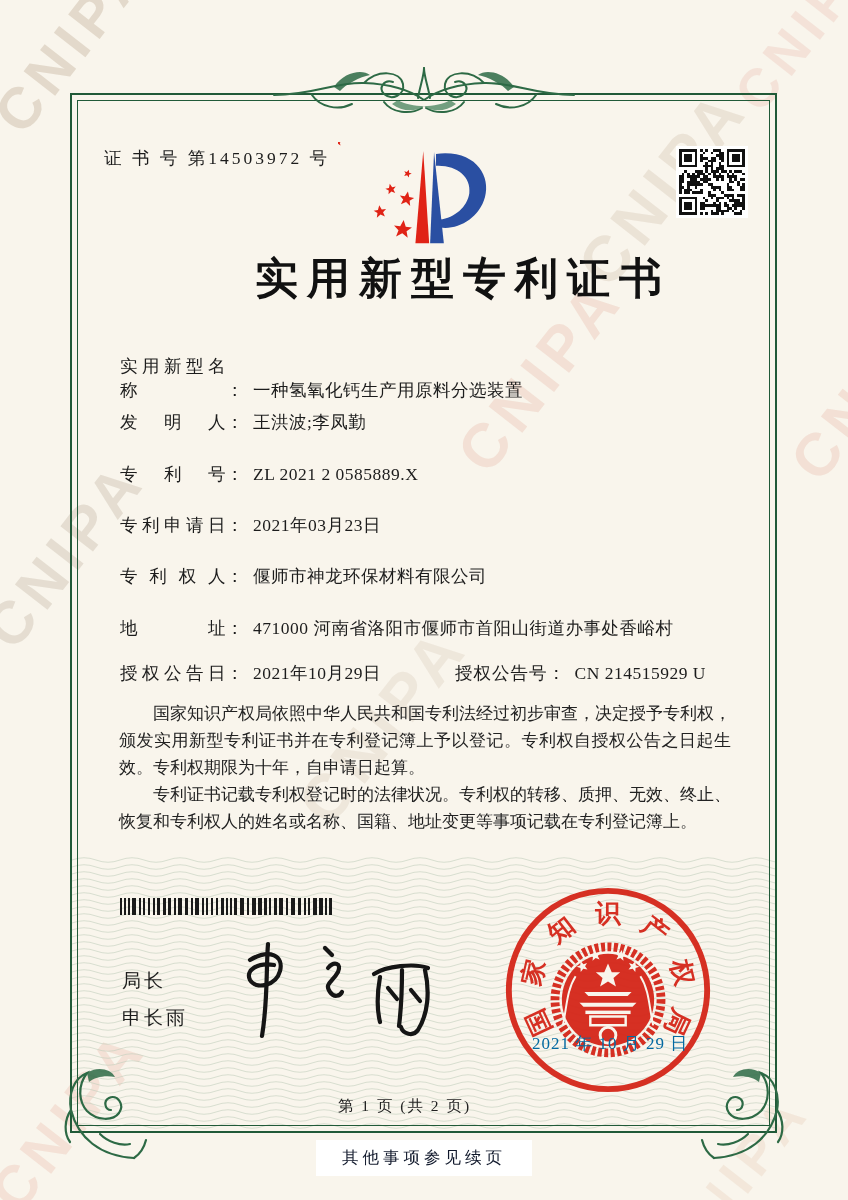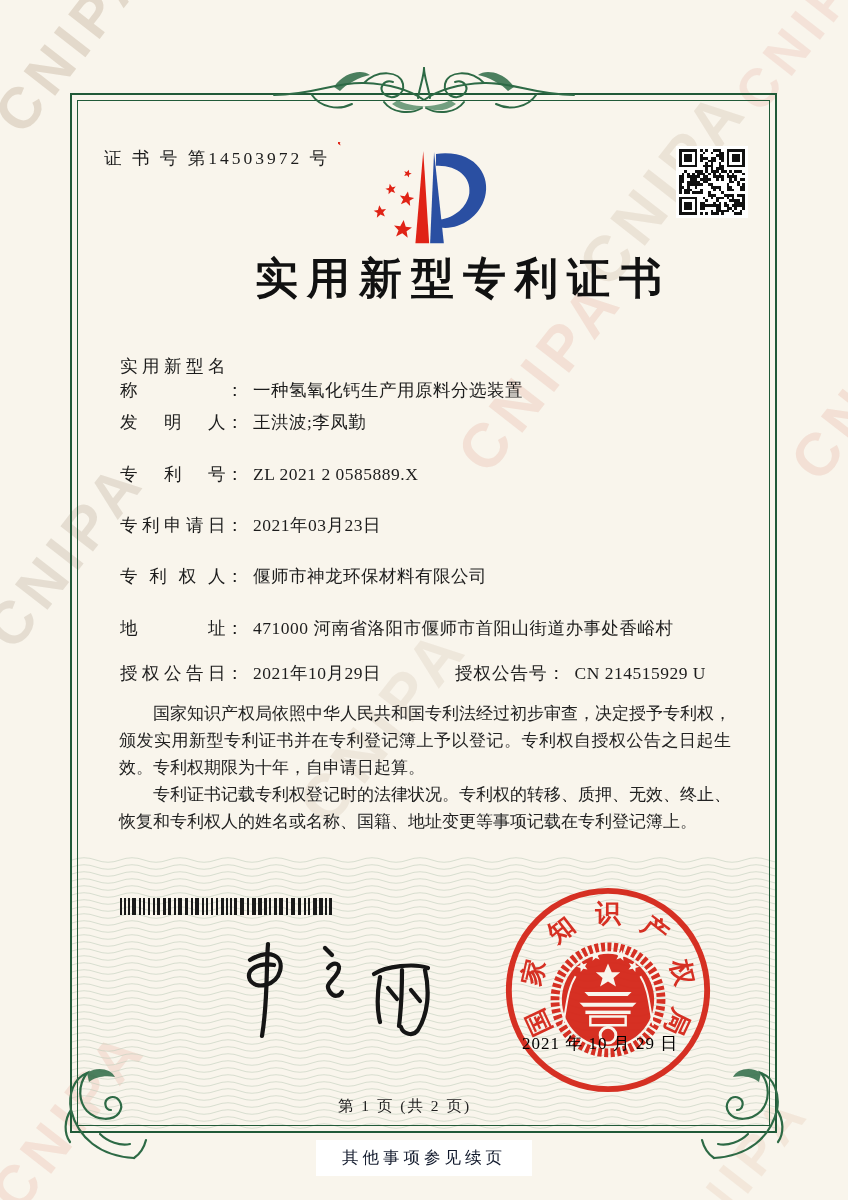--- a/index.html
+++ b/index.html
@@ -68,21 +68,21 @@
          font-size:17px; line-height:27px; color:#222; text-align:justify; }
   .law p { text-indent:2em; }
   
   .barcode { position:absolute; left:120px; top:898px; z-index:4; }
   .officer { position:absolute; left:122px; top:962px; z-index:5;
              font-size:19px; letter-spacing:3px; line-height:37px; }
   .signature { position:absolute; left:228px; top:938px; z-index:5; }
   .seal { position:absolute; left:500px; top:882px; z-index:4; opacity:.96; }
   .seal-date {
     position:absolute; left:522px; top:1032px; width:176px; z-index:5;
-    font-size:17px; letter-spacing:1px; color:#000000;
+    text-align:center; font-size:17px; letter-spacing:1px; color:#0369a1;
   }
   .page-info {
     position:absolute; left:70px; top:1096px; width:669px; z-index:4;
     text-align:center; font-size:15.5px; letter-spacing:2px; color:#222;
   }
   .cont-note {
     position:absolute; left:50%; top:1140px; transform:translateX(-50%); z-index:4;
     background:#ffffff; padding:7px 26px; font-size:16.5px; letter-spacing:4px;
     color:#0f172a; white-space:nowrap;
   }
@@ -518,20 +518,24 @@
       <rect x="171" y="0" width="4" height="17" fill="#1a1a1a"></rect>
       <rect x="178" y="0" width="3" height="17" fill="#1a1a1a"></rect>
       <rect x="184" y="0" width="2" height="17" fill="#1a1a1a"></rect>
       <rect x="188" y="0" width="2" height="17" fill="#1a1a1a"></rect>
       <rect x="193" y="0" width="4" height="17" fill="#1a1a1a"></rect>
       <rect x="199" y="0" width="4" height="17" fill="#1a1a1a"></rect>
       <rect x="205" y="0" width="2" height="17" fill="#1a1a1a"></rect>
       <rect x="209" y="0" width="3" height="17" fill="#1a1a1a"></rect>
     </svg>
 
+  <div class="officer">
+    <div>局长</div>
+    <div>申长雨</div>
+  </div>
 
   <svg class="signature" width="218" height="104" viewBox="0 0 218 104">
     <g stroke="#151515" stroke-width="4.2" fill="none" stroke-linecap="round" stroke-linejoin="round">
       <path d="M40,6 C38,30 40,62 34,98"></path>
       <path d="M22,22 C42,10 56,18 52,33 C48,48 28,52 22,42 C17,32 30,24 46,27"></path>
       <path d="M97,10 l7,7"></path>
       <path d="M100,30 C106,23 114,25 110,34 C104,45 96,45 102,54 C106,60 112,58 114,54"></path>
       <path d="M146,36 C158,28 186,25 200,30"></path>
       <path d="M152,39 C149,56 149,72 152,84"></path>
       <path d="M197,32 C202,54 200,76 190,92 C185,99 175,96 173,89"></path>

